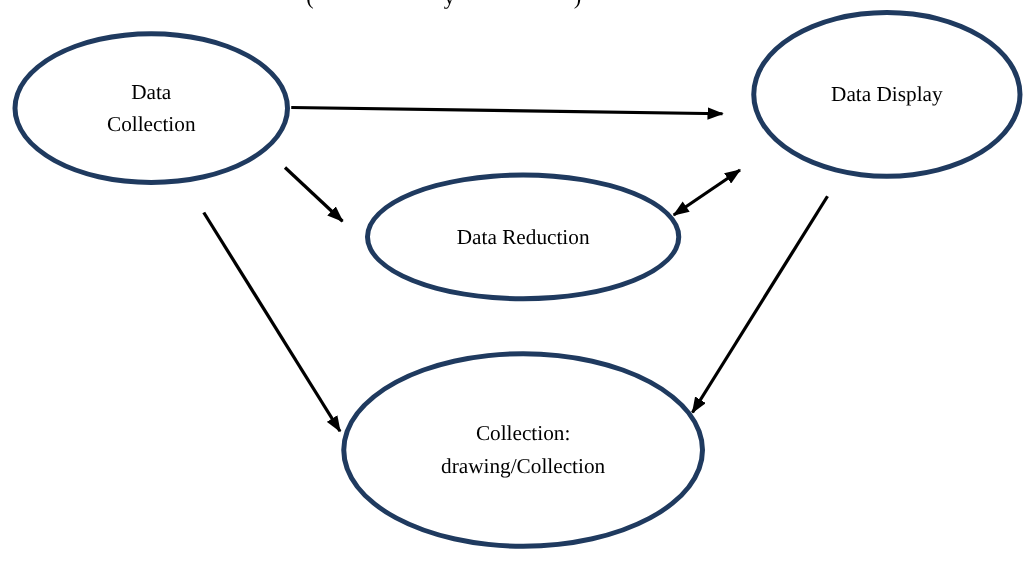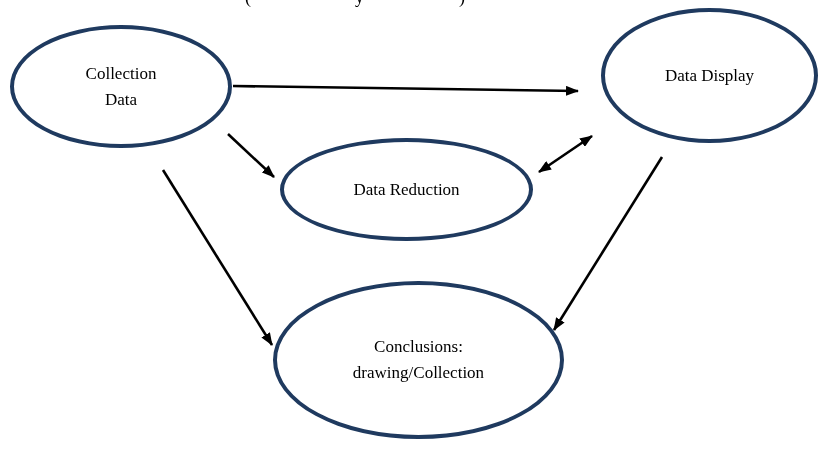--- a/index.html
+++ b/index.html
@@ -47,21 +47,21 @@
     text-align: center;
   }
   .node .label {
     font-size: 17px;
     line-height: 26px;
     color: var(--text, #000000);
   }
   .node .label span { display: block; }
   #node-collection  { left: 10px;  top: 25px;  width: 222px; height: 123px; }
   #node-display     { left: 601px; top: 8px;   width: 217px; height: 135px; align-items: center; }
-  #node-reduction   { left: 280px; top: 138px; width: 253px; height: 103px; }
+  #node-reduction   { left: 292px; top: 138px; width: 253px; height: 103px; }
   #node-conclusions { left: 273px; top: 281px; width: 291px; height: 158px; }
 </style>
 </head>
 <body>
 
 <div class="canvas">
 
   <div class="caption-clip">
     <span class="frag" style="left:245px">(</span>
     <span class="frag" style="left:355px">y</span>
@@ -79,37 +79,37 @@
     </defs>
     <line x1="233" y1="86" x2="578" y2="91" stroke="#000" stroke-width="2.6" marker-end="url(#ah)"></line>
     <line x1="228" y1="134" x2="274" y2="177" stroke="#000" stroke-width="2.6" marker-end="url(#ah)"></line>
     <line x1="539" y1="172" x2="592" y2="136" stroke="#000" stroke-width="2.6" marker-start="url(#ah-rev)" marker-end="url(#ah)"></line>
     <line x1="662" y1="157" x2="554" y2="330" stroke="#000" stroke-width="2.6" marker-end="url(#ah)"></line>
     <line x1="163" y1="170" x2="272" y2="345" stroke="#000" stroke-width="2.6" marker-end="url(#ah)"></line>
   </svg>
 
   <div class="node" id="node-collection">
     <div class="label">
+      <span>Data</span>
       <span>Collection</span>
-      <span>Data</span>
     </div>
   </div>
 
   <div class="node" id="node-display">
     <div class="label">
       <span>Data Display</span>
     </div>
   </div>
 
   <div class="node" id="node-reduction">
     <div class="label">
       <span>Data Reduction</span>
     </div>
   </div>
 
   <div class="node" id="node-conclusions">
     <div class="label">
-      <span>Conclusions:</span>
+      <span>Collection:</span>
       <span>drawing/Collection</span>
     </div>
   </div>
 
 </div>
 
 </body></html>

